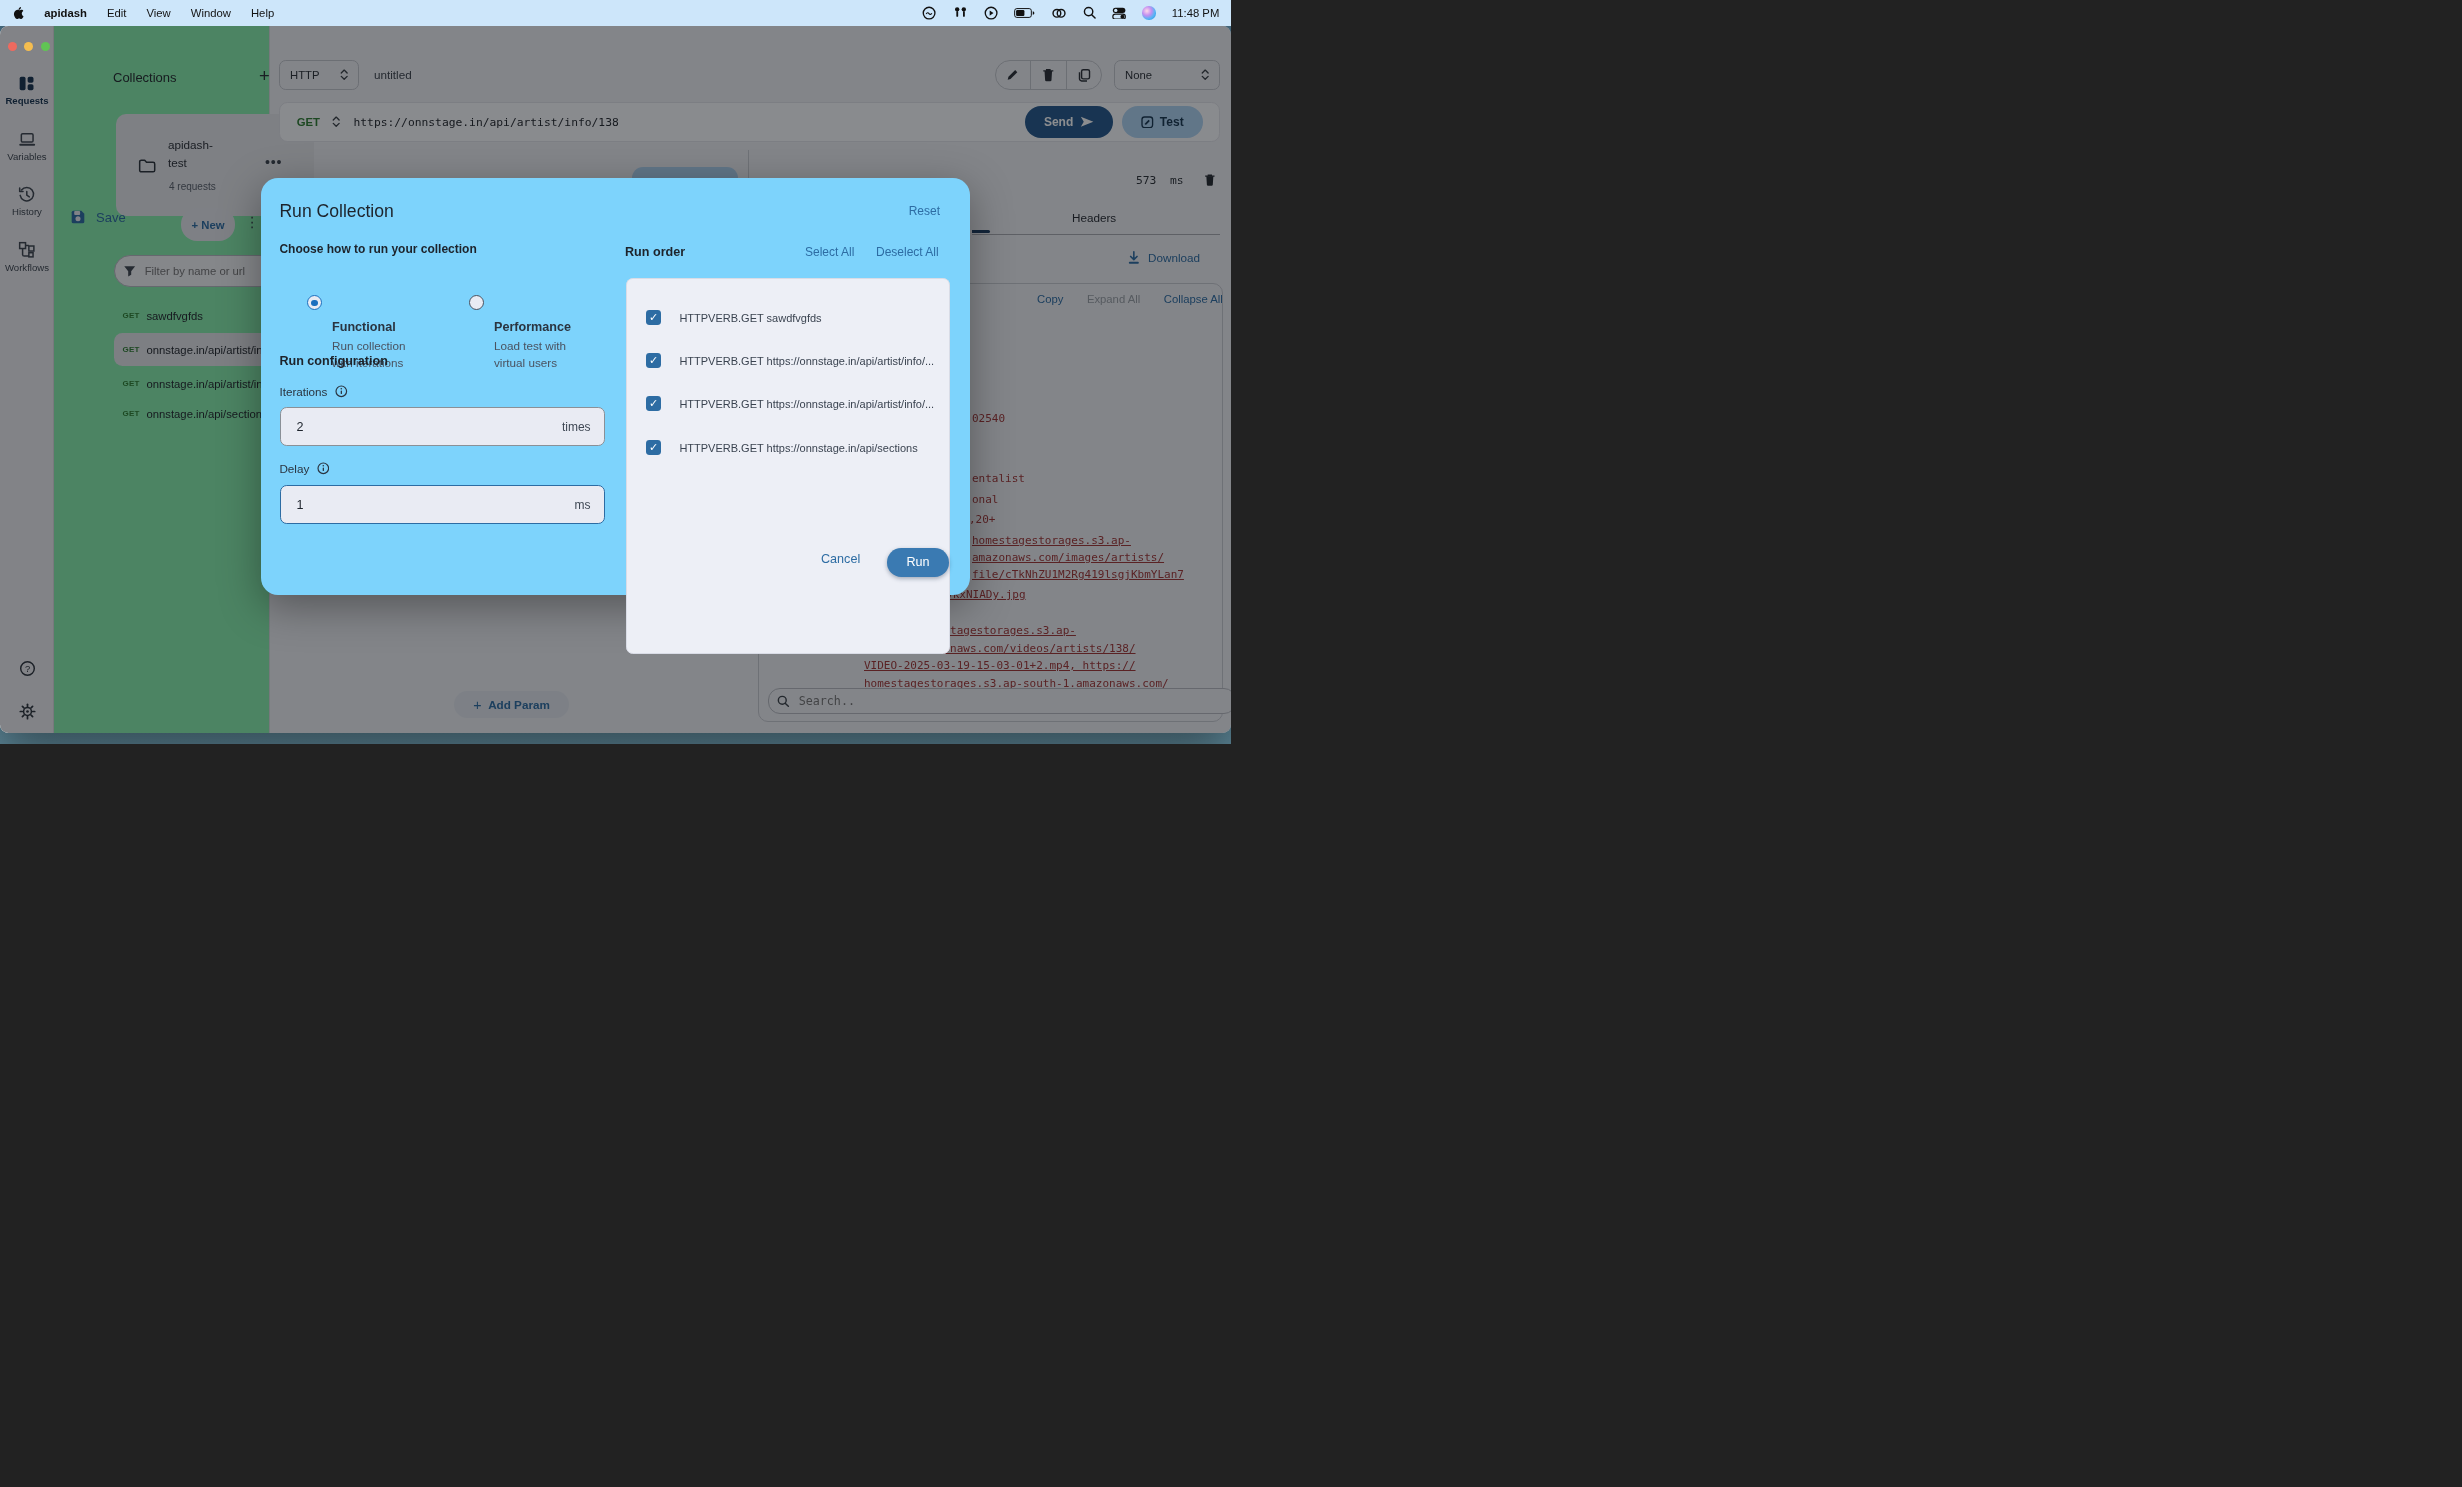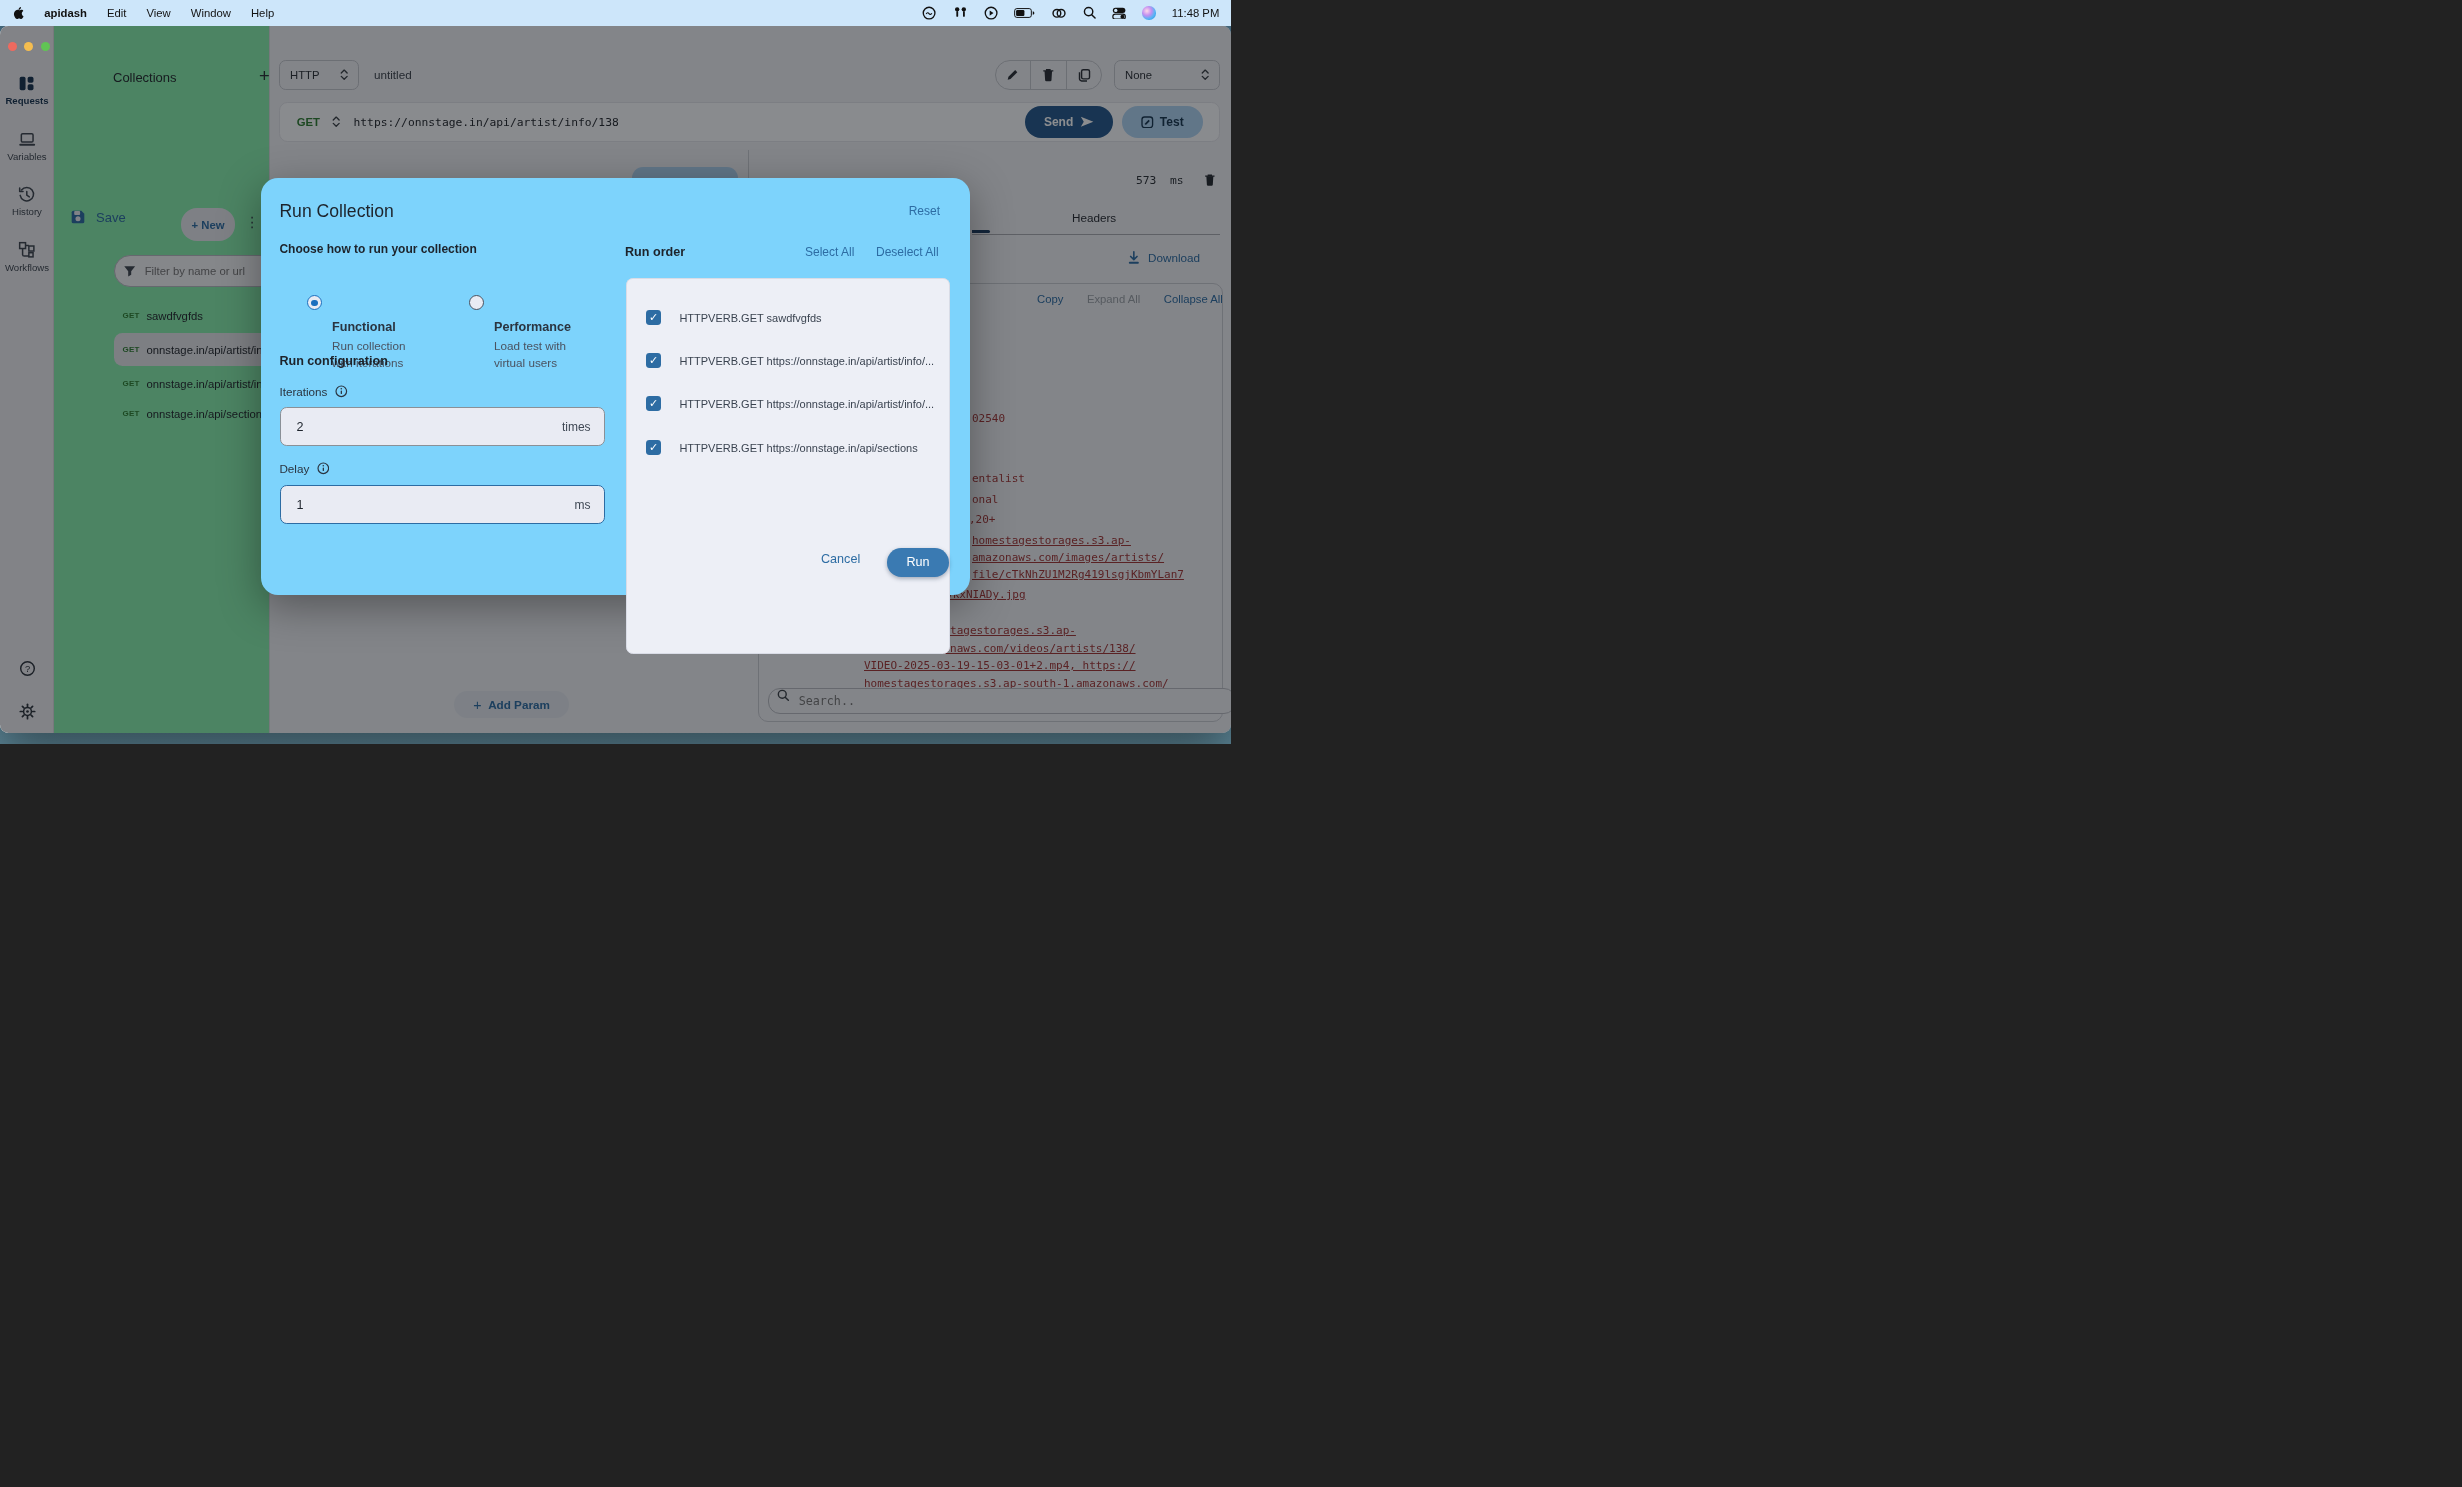--- a/index.html
+++ b/index.html
@@ -80,21 +80,21 @@
   .resp-time{position:absolute;top:148px;font-size:11.3px;color:#2b3036;}
   .tabline{position:absolute;left:972px;top:208px;width:248px;height:0.8px;background:#a9abb0;}
   .tabindicator{position:absolute;left:972px;top:204px;width:18.4px;height:3.4px;background:#1d3d61;border-radius:0 2.5px 2.5px 0;}
   .resp-container{position:absolute;left:758px;top:257px;width:465px;height:439px;border:0.8px solid #c7cad0;border-radius:10px;}
   .linkrow{font-size:11.3px;color:var(--accent);}
   .frag{position:absolute;font-size:11px;line-height:13.4px;font-family:"DejaVu Sans Mono",monospace;color:var(--maroon);white-space:pre;}
   .frag.u{text-decoration:underline;}
   .frag .k{color:#2c3138;}
   .frag .v{color:var(--teal);}
   .searchbar{position:absolute;left:768px;top:662px;width:468px;height:26px;border:0.8px solid #b7bac1;border-radius:12px;
-    background:#eef0f4;display:flex;gap:6.7px;padding:0 8.4px;}
+    background:#eef0f4;display:flex;align-items:center;gap:6.7px;padding:0 8.4px;}
   .searchbar input{border:none;outline:none;background:transparent;font-family:"DejaVu Sans Mono",monospace;
     font-size:11.7px;color:#3a4047;width:360px;}
 
   .addparam{position:absolute;left:454px;top:665px;width:115px;height:27px;border-radius:13.4px;background:#e2e7ee;
     display:flex;align-items:center;justify-content:center;gap:6.7px;color:var(--accent);font-size:11.7px;font-weight:700;}
 
   
   .modal{position:absolute;left:261px;top:152px;width:709px;height:417px;border-radius:17px;background:#7dd3fc;
     z-index:60;box-shadow:0 11.7px 42px rgba(0,0,0,.35);}
   .m-title{position:absolute;left:18.4px;top:22.6px;font-size:17.6px;color:#1d232b;}
@@ -269,20 +269,33 @@
 
     <div class="cpanel">
       <div class="c-title">Collections</div>
       <span class="abs" style="left:205px;top:39px;font-size:18.4px;color:#2a2f36;">+</span>
       <span class="abs" style="left:241px;top:43px;">
         <svg width="12.6" height="13.4" viewBox="0 0 15 16">
             <path d="M2 1.5l11 6.5-11 6.5z" fill="#2a3139"></path>
           </svg>
       </span>
 
+      <div class="c-card">
+        <span class="abs" style="left:22px;top:44px;">
+          <svg width="18.4" height="16" viewBox="0 0 22 19">
+              <path d="M2 4.5A2 2 0 0 1 4 2.5h4l2.2 2.5H18a2 2 0 0 1 2 2v7.5a2 2 0 0 1-2 2H4a2 2 0 0 1-2-2z" fill="none" stroke="#2a3139" stroke-width="1.8" stroke-linejoin="round"></path>
+            </svg>
+        </span>
+        <div class="abs c-name" style="left:52px;top:22px;">
+          <div>apidash-</div>
+          <div>test</div>
+        </div>
+        <div class="abs c-meta" style="left:53px;top:67px;">4 requests</div>
+        <span class="abs" style="left:149px;top:40px;font-size:14.2px;color:#3a424c;letter-spacing:0.8px;">•••</span>
+      </div>
 
       <div class="abs" style="left:16px;top:183px;display:flex;align-items:center;gap:10px;">
         <span>
           <svg width="16" height="16" viewBox="0 0 19 19">
               <path d="M2 4a2 2 0 0 1 2-2h9.5L17 5.5V15a2 2 0 0 1-2 2H4a2 2 0 0 1-2-2z" fill="#2d6ca3"></path>
               <rect x="5" y="2.5" width="7" height="4.5" rx="1" fill="#e9ebf0"></rect>
               <circle cx="9.5" cy="11.5" r="3" fill="#e9ebf0"></circle>
             </svg>
         </span>
         <span style="font-size:13px;color:#2d6ca3;">Save</span>

